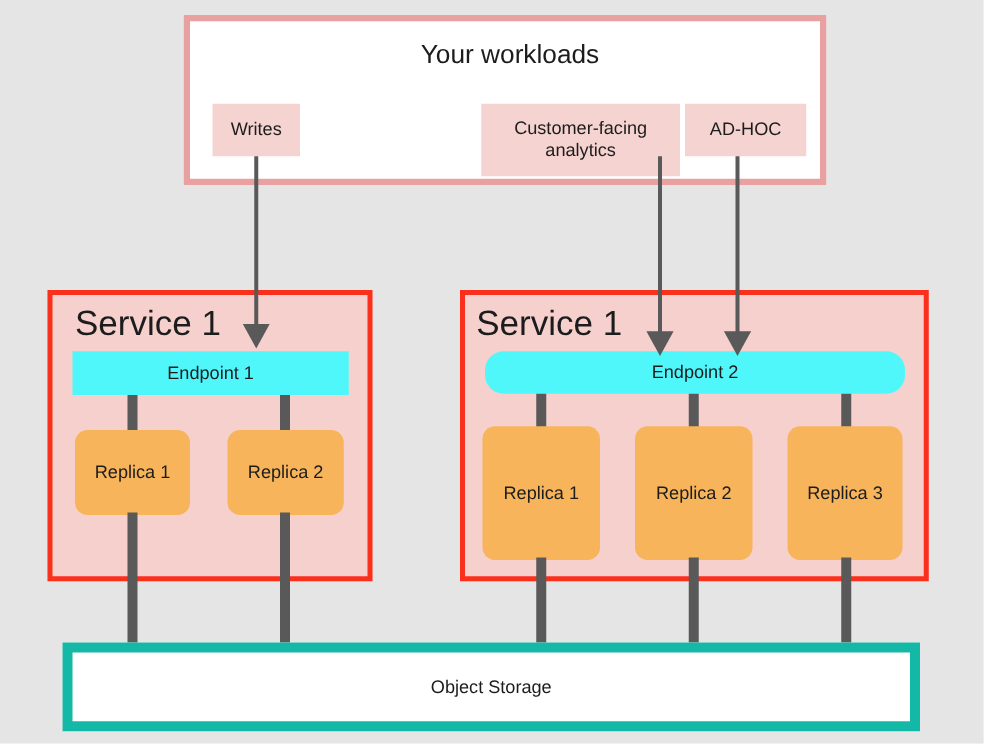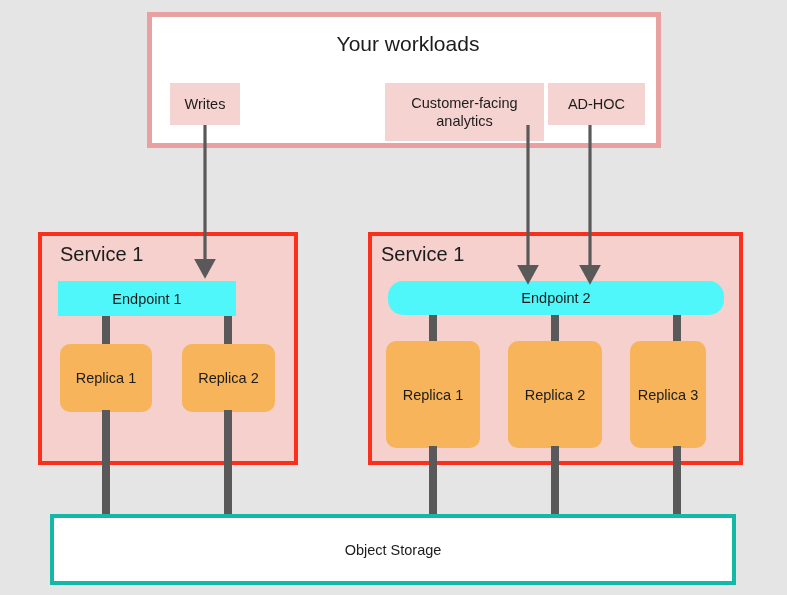--- a/index.html
+++ b/index.html
@@ -64,76 +64,76 @@
     position: absolute;
     background: #f5d0cd;
     border: 4px solid #fa2f1c;
     box-sizing: border-box;
   }
   .service-1 { left: 38px;  top: 232px; width: 260px; height: 233px; }
   .service-2 { left: 368px; top: 232px; width: 375px; height: 233px; }
   .service-title {
     position: absolute;
     font-family: "Liberation Sans", sans-serif;
-    font-size: 20px;
+    font-size: 28px;
     color: #1c1c1c;
     white-space: nowrap;
   }
   .service-1-title { left: 60px;  top: 243px; }
   .service-2-title { left: 381px; top: 243px; }
 
   
   .endpoint {
     position: absolute;
     background: #4ff7fb;
     color: #1c1c1c;
     font-family: "Liberation Sans", sans-serif;
     font-size: 14.5px;
     display: flex;
     align-items: center;
     justify-content: center;
     box-sizing: border-box;
   }
-  .endpoint-1 { left: 58px;  top: 281px; width: 178px; height: 35px; }
+  .endpoint-1 { left: 58px;  top: 281px; width: 221px; height: 35px; }
   .endpoint-2 { left: 388px; top: 281px; width: 336px; height: 34px; border-radius: 15px; }
 
   
   .replica {
     position: absolute;
     background: #f7b45a;
     color: #1c1c1c;
     font-family: "Liberation Sans", sans-serif;
     font-size: 14.5px;
     display: flex;
     align-items: center;
     justify-content: center;
     box-sizing: border-box;
     border-radius: 10px;
   }
   .s1-r1 { left: 60px;  top: 344px; width: 92px; height: 68px; }
   .s1-r2 { left: 182px; top: 344px; width: 93px; height: 68px; }
   .s2-r1 { left: 386px; top: 341px; width: 94px; height: 107px; }
   .s2-r2 { left: 508px; top: 341px; width: 94px; height: 107px; }
-  .s2-r3 { left: 630px; top: 341px; width: 76px; height: 107px; }
+  .s2-r3 { left: 630px; top: 341px; width: 92px; height: 107px; }
 
   
   .connector {
     position: absolute;
     background: #595959;
     width: 8px;
   }
 
   
   .object-storage {
     position: absolute;
     left: 50px;
     top: 514px;
     width: 686px;
     height: 71px;
-    border: 4px solid #14b8a6;
+    border: 8px solid #14b8a6;
     background: #ffffff;
     box-sizing: border-box;
     display: flex;
     align-items: center;
     justify-content: center;
     font-family: "Liberation Sans", sans-serif;
     font-size: 14.5px;
     color: #1c1c1c;
   }
 

